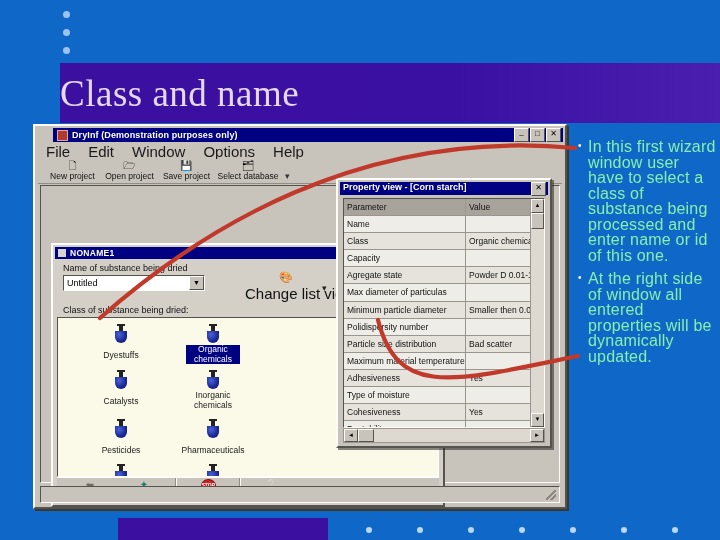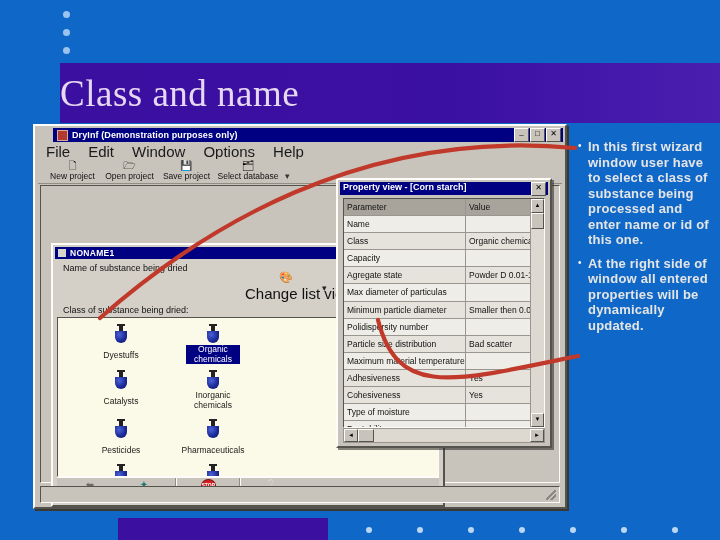--- a/index.html
+++ b/index.html
@@ -21,21 +21,21 @@
   #bottom-band{position:absolute;left:118px;top:518px;width:210px;height:22px;
     background:#3b0fa0;}
   .foot-dot{position:absolute;width:6px;height:6px;border-radius:50%;
     background:#bcd7f2;top:527px;}
 
   
   #notes{position:absolute;left:578px;top:139px;width:140px;}
   .note-row{display:flex;align-items:flex-start;margin-bottom:8px;}
   .note-bullet{color:#ffffff;font-size:10px;line-height:14px;width:10px;
     flex:0 0 10px;}
-  .note-text{color:#e5e5e5;font-size:13px;line-height:15.5px;font-weight:bold;
+  .note-text{color:#86efac;font-size:16px;line-height:15.5px;font-weight:normal;
     letter-spacing:.2px;}
 
   
   #app-window{position:absolute;left:33px;top:124px;width:530px;height:381px;
     background:#c8c4bc;
     border-top:2px solid #fdfcf8;border-left:2px solid #fdfcf8;
     border-right:2px solid #55534e;border-bottom:2px solid #55534e;
     box-shadow:2px 2px 0 #3a3833;
   }
   #app-titlebar{position:absolute;left:2px;top:2px;right:2px;height:14px;
@@ -251,20 +251,24 @@
     <div id="client">
 
       <div id="mdi-child">
         <div id="mdi-titlebar">
           <div class="mdi-icon"></div>
           <div id="mdi-title">NONAME1</div>
         </div>
 
         <div id="form-top">
           <div id="lbl-name">Name of substance being dried</div>
+          <div id="combo">
+            <div id="combo-value">Untitled</div>
+            <div id="combo-arrow">▼</div>
+          </div>
           <div id="style-icon">🎨</div>
           <div id="lbl-style">Change list view style</div>
           <div id="style-dot">▾</div>
         </div>
 
         <div id="lbl-class">Class of substance being dried:</div>
 
         <div id="icon-pane">
             <div class="substance" style="left: 18px; top: 6px;"><div class="flask">
                 <div class="neck"></div>
@@ -382,27 +386,27 @@
             <div class="c2">Bad scatter</div>
           </div>
           <div class="grow plain">
             <div class="c1">Maximum material temperature</div>
             <div class="c2">Drying temperature &lt; 150мC</div>
           </div>
           <div class="grow alt">
             <div class="c1">Adhesiveness</div>
             <div class="c2">Yes</div>
           </div>
+          <div class="grow plain">
+            <div class="c1">Type of moisture</div>
+            <div class="c2">Water</div>
+          </div>
           <div class="grow alt">
             <div class="c1">Cohesiveness</div>
             <div class="c2">Yes</div>
-          </div>
-          <div class="grow plain">
-            <div class="c1">Type of moisture</div>
-            <div class="c2">Water</div>
           </div>
           <div class="grow plain">
             <div class="c1">Dustability</div>
             <div class="c2">Yes</div>
           </div>
         </div>
       <div id="vscroll">
         <div class="sb-btn">▲</div>
         <div class="sb-thumb"></div>
         <div class="sb-track"></div>

